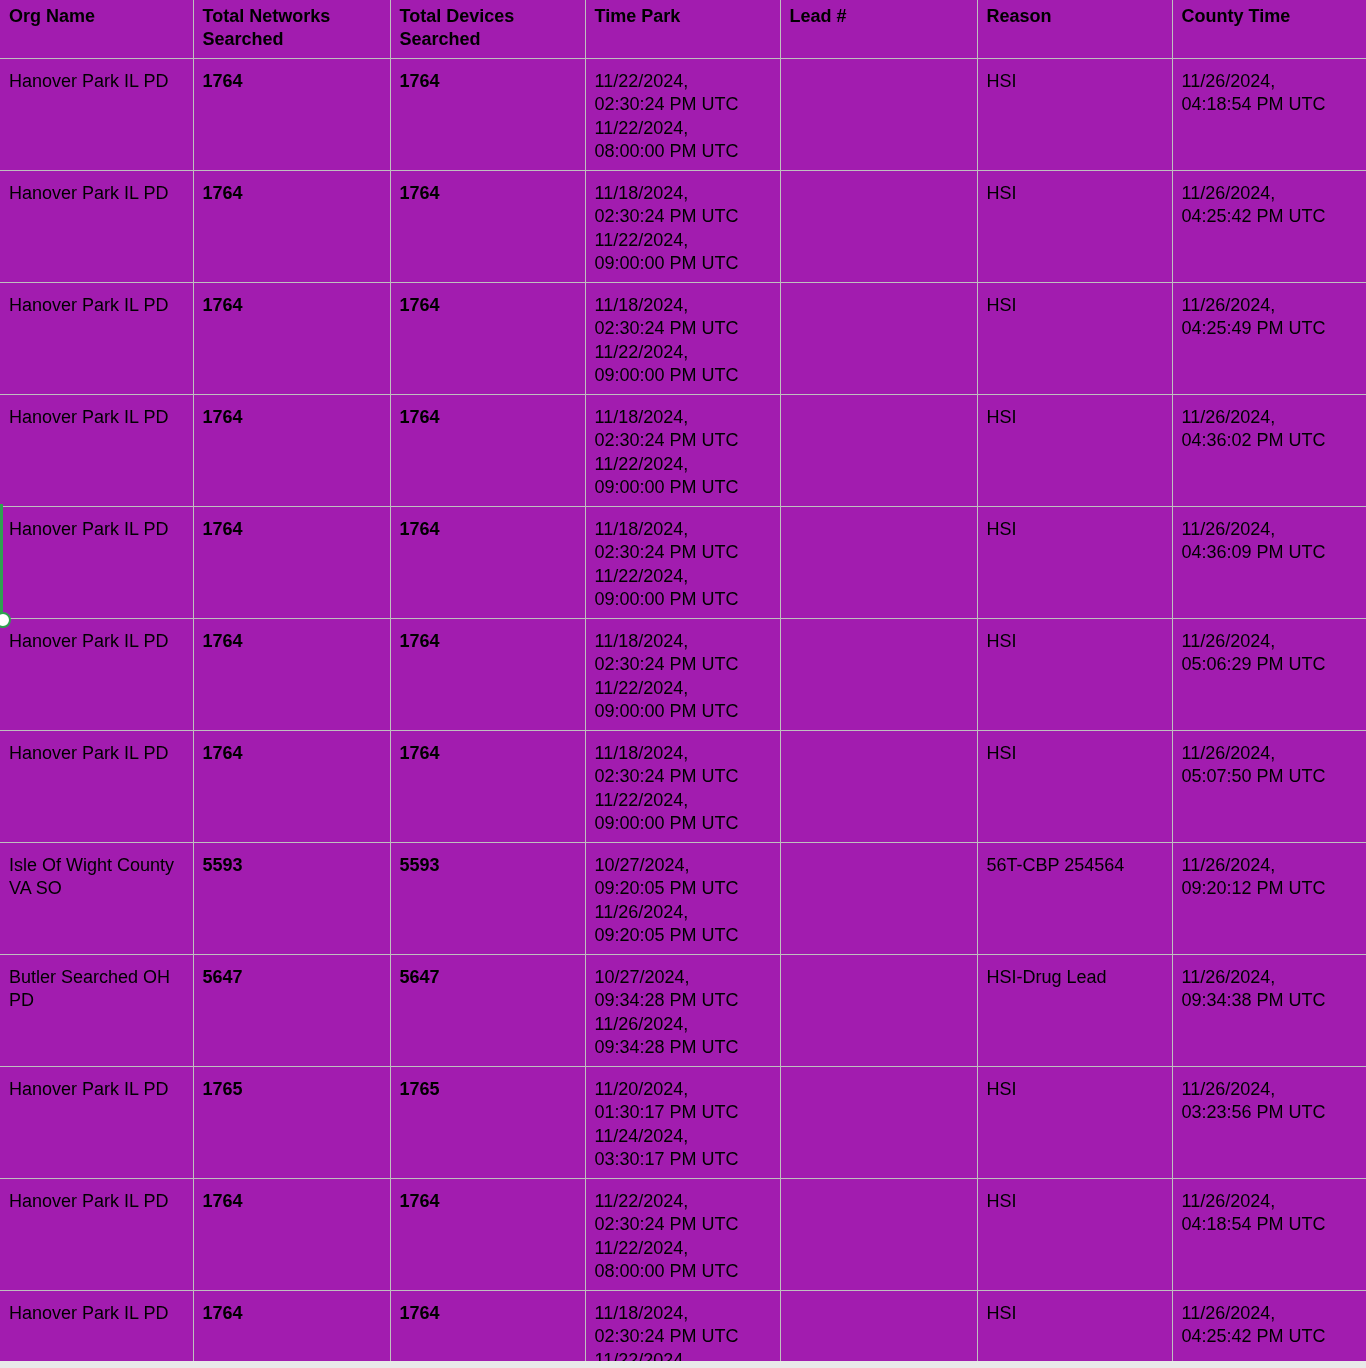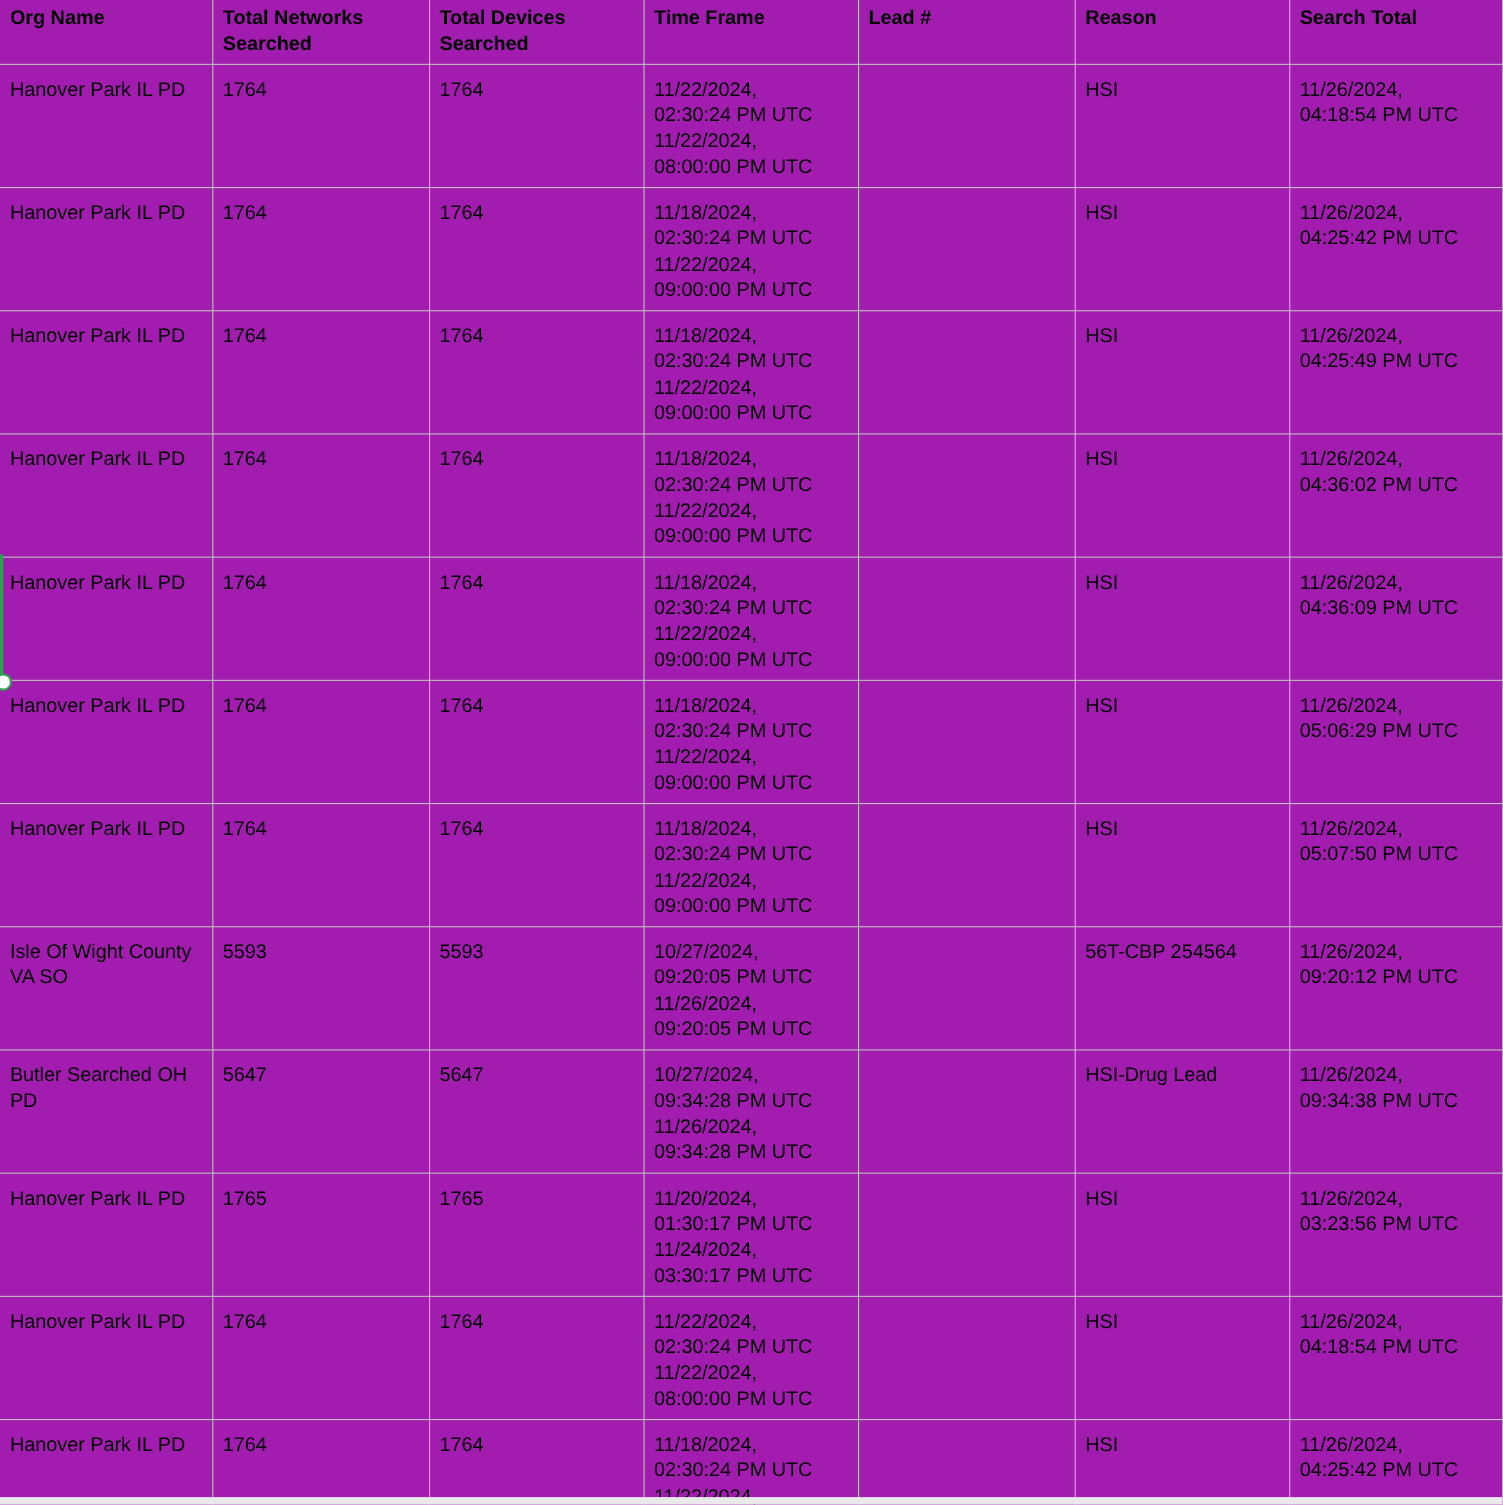--- a/index.html
+++ b/index.html
@@ -45,20 +45,21 @@
     padding-top: 5px;
     line-height: 23px;
   }
   table.audit tbody tr {
     height: 112px;
     padding-left: 40px;
   }
   td.c-num {
     text-align: right;
     padding-right: 9px;
+    font-weight: bold;
   }
   
   .sel-line {
     position: absolute;
     left: 0;
     top: 504px;
     width: 3px;
     height: 112px;
     background: #2ea150;
   }
@@ -95,24 +96,24 @@
       <col style="width:195px">
       <col style="width:197px">
       <col style="width:195px">
       <col style="width:194px">
     </colgroup>
     <thead>
       <tr>
         <th>Org Name</th>
         <th>Total Networks Searched</th>
         <th>Total Devices Searched</th>
-        <th>Time Frame</th>
+        <th>Time Park</th>
         <th>Lead #</th>
         <th>Reason</th>
-        <th>Search Total</th>
+        <th>County Time</th>
       </tr>
     </thead>
     <tbody>
         <tr>
       <td class="c-org">Hanover Park IL PD</td>
       <td class="c-num">1764</td>
       <td class="c-num">1764</td>
       <td class="c-time">
             <div>11/22/2024,</div>
             <div>02:30:24 PM UTC</div>

